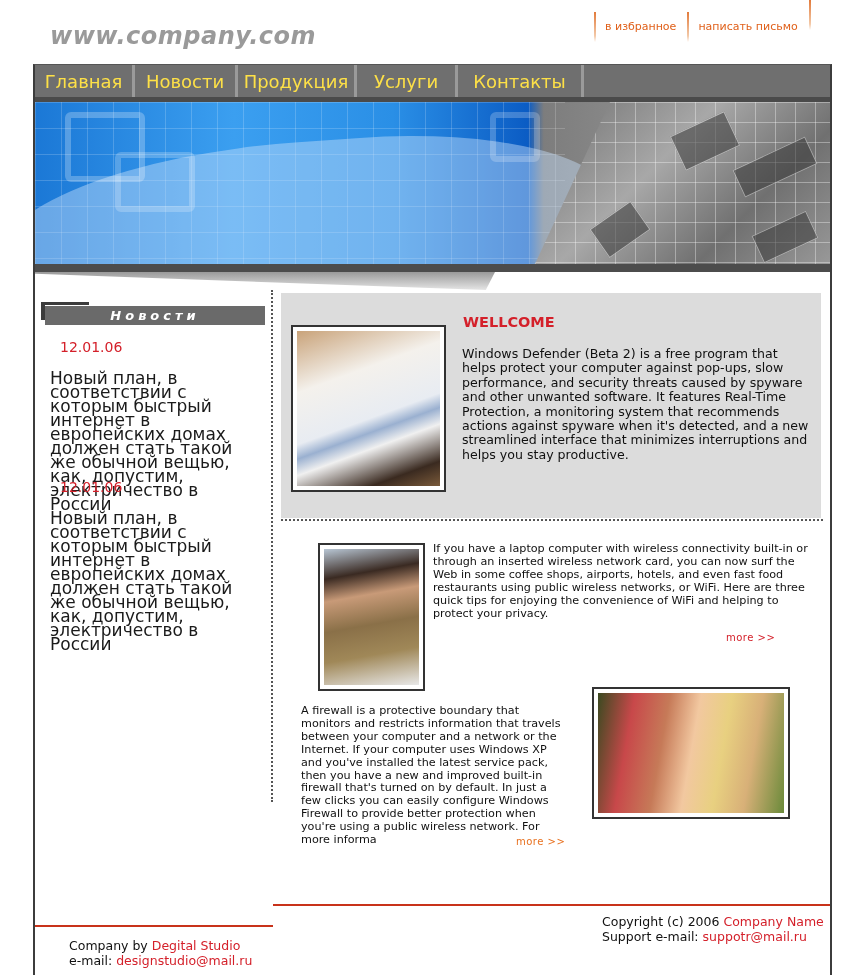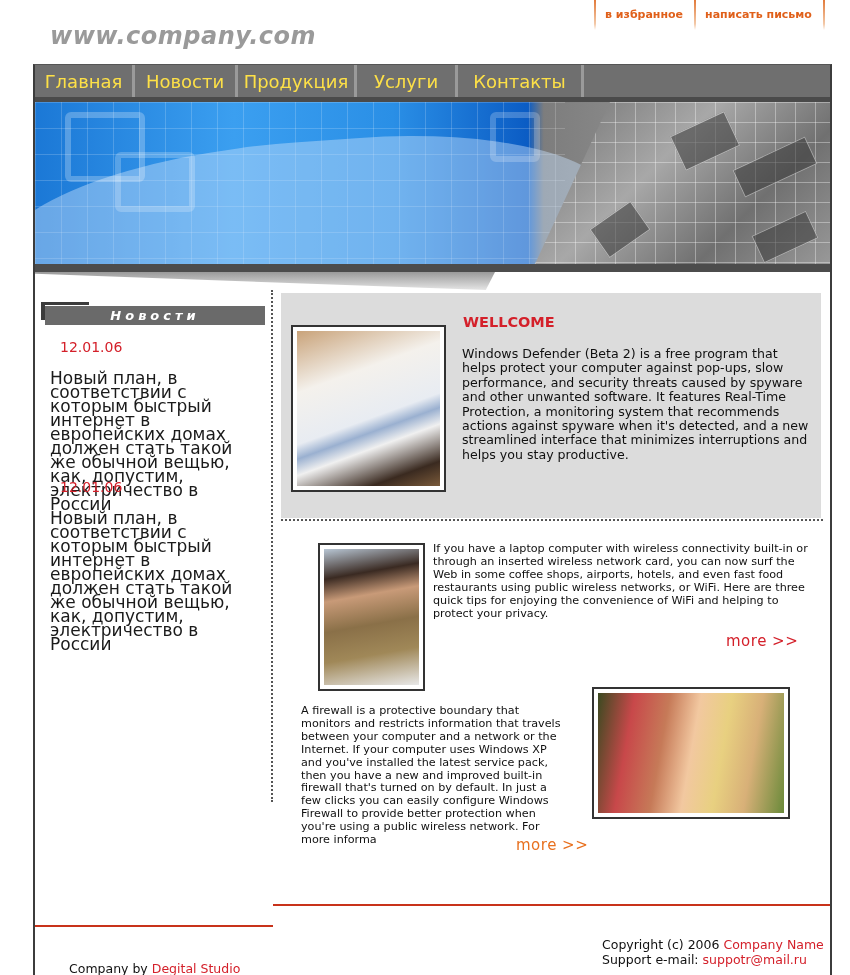--- a/index.html
+++ b/index.html
@@ -1,22 +1,22 @@
 <!DOCTYPE html>
 <html><head>
 <meta charset="utf-8">
 <style>
   * { box-sizing: border-box; margin: 0; padding: 0; }
   html, body { width: 850px; height: 975px; background: #ffffff; overflow: hidden; }
   body { position: relative; font-family: "DejaVu Sans", "Liberation Sans", sans-serif; color: #111; }
 
   
   .toplinks { position: absolute; top: 0; left: 594px; height: 30px; display: flex; }
-  .toplink { height: 28px; padding: 0 11px; font-size: 11px; font-weight: bold; color: #e0601a;
-    display: flex; align-items: center; text-decoration: none; position: relative; cursor: pointer; }
+  .toplink { height: 28px; padding: 0 11px; font-size: 11px; font-weight: normal; color: #e0601a;
+    display: flex; align-items: center; text-decoration: none; position: relative; cursor: pointer; margin-top: 12px; }
   .toplink::before { content: ""; position: absolute; left: 0; top: 0; width: 2px; height: 30px;
     background: linear-gradient(#e27a3a, #f3c9a8 80%, rgba(255,255,255,0)); }
   .toplinks .endbar { width: 2px; height: 30px; background: linear-gradient(#e27a3a, #f3c9a8 80%, rgba(255,255,255,0)); }
 
   .domain { position: absolute; left: 50px; top: 22px; font-family: "DejaVu Sans", sans-serif;
     font-size: 24px; font-weight: bold; font-style: italic; color: #9a9a9a; letter-spacing: 0.5px; }
 
   
   .frame { position: absolute; left: 33px; top: 64px; width: 799px; height: 911px;
     border-left: 2px solid #3c3c3c; border-right: 2px solid #3c3c3c; border-top: 1px solid #555; }
@@ -75,26 +75,26 @@
 
   
   .welcome { position: absolute; left: 281px; top: 293px; width: 540px; height: 225px; background: #dcdcdc; }
   .hdots { position: absolute; left: 281px; top: 519px; width: 542px; border-top: 2px dotted #555; }
   .photo { position: absolute; background: #fff; border: 2px solid #333; padding: 4px; }
   .photo .img { width: 100%; height: 100%; }
   .wl-title { position: absolute; left: 463px; top: 314px; font-size: 14.5px; font-weight: bold; color: #d4202a; }
   .wl-text { position: absolute; left: 462px; top: 347px; width: 350px; font-size: 12.6px; line-height: 14.4px; color: #111; }
 
   .art-text { position: absolute; font-size: 11.2px; line-height: 12.9px; color: #111; }
-  .more { position: absolute; font-size: 15px; cursor: pointer; letter-spacing: 0.5px; }
+  .more { position: absolute; font-size: 10px; cursor: pointer; letter-spacing: 0.5px; }
 
   
   .rule-r { position: absolute; left: 273px; top: 904px; width: 557px; height: 2px; background: #c8321a; }
   .rule-l { position: absolute; left: 35px; top: 925px; width: 238px; height: 2px; background: #c8321a; }
-  .foot { position: absolute; font-size: 12.5px; line-height: 15px; color: #111; margin-top: 23px; }
+  .foot { position: absolute; font-size: 12.5px; line-height: 15px; color: #111; }
   .red { color: #d4202a; cursor: pointer; }
 </style>
 </head>
 <body>
 
 <div class="toplinks">
   <a class="toplink">в избранное</a>
   <a class="toplink">написать письмо</a>
   <span class="endbar"></span>
 </div>

